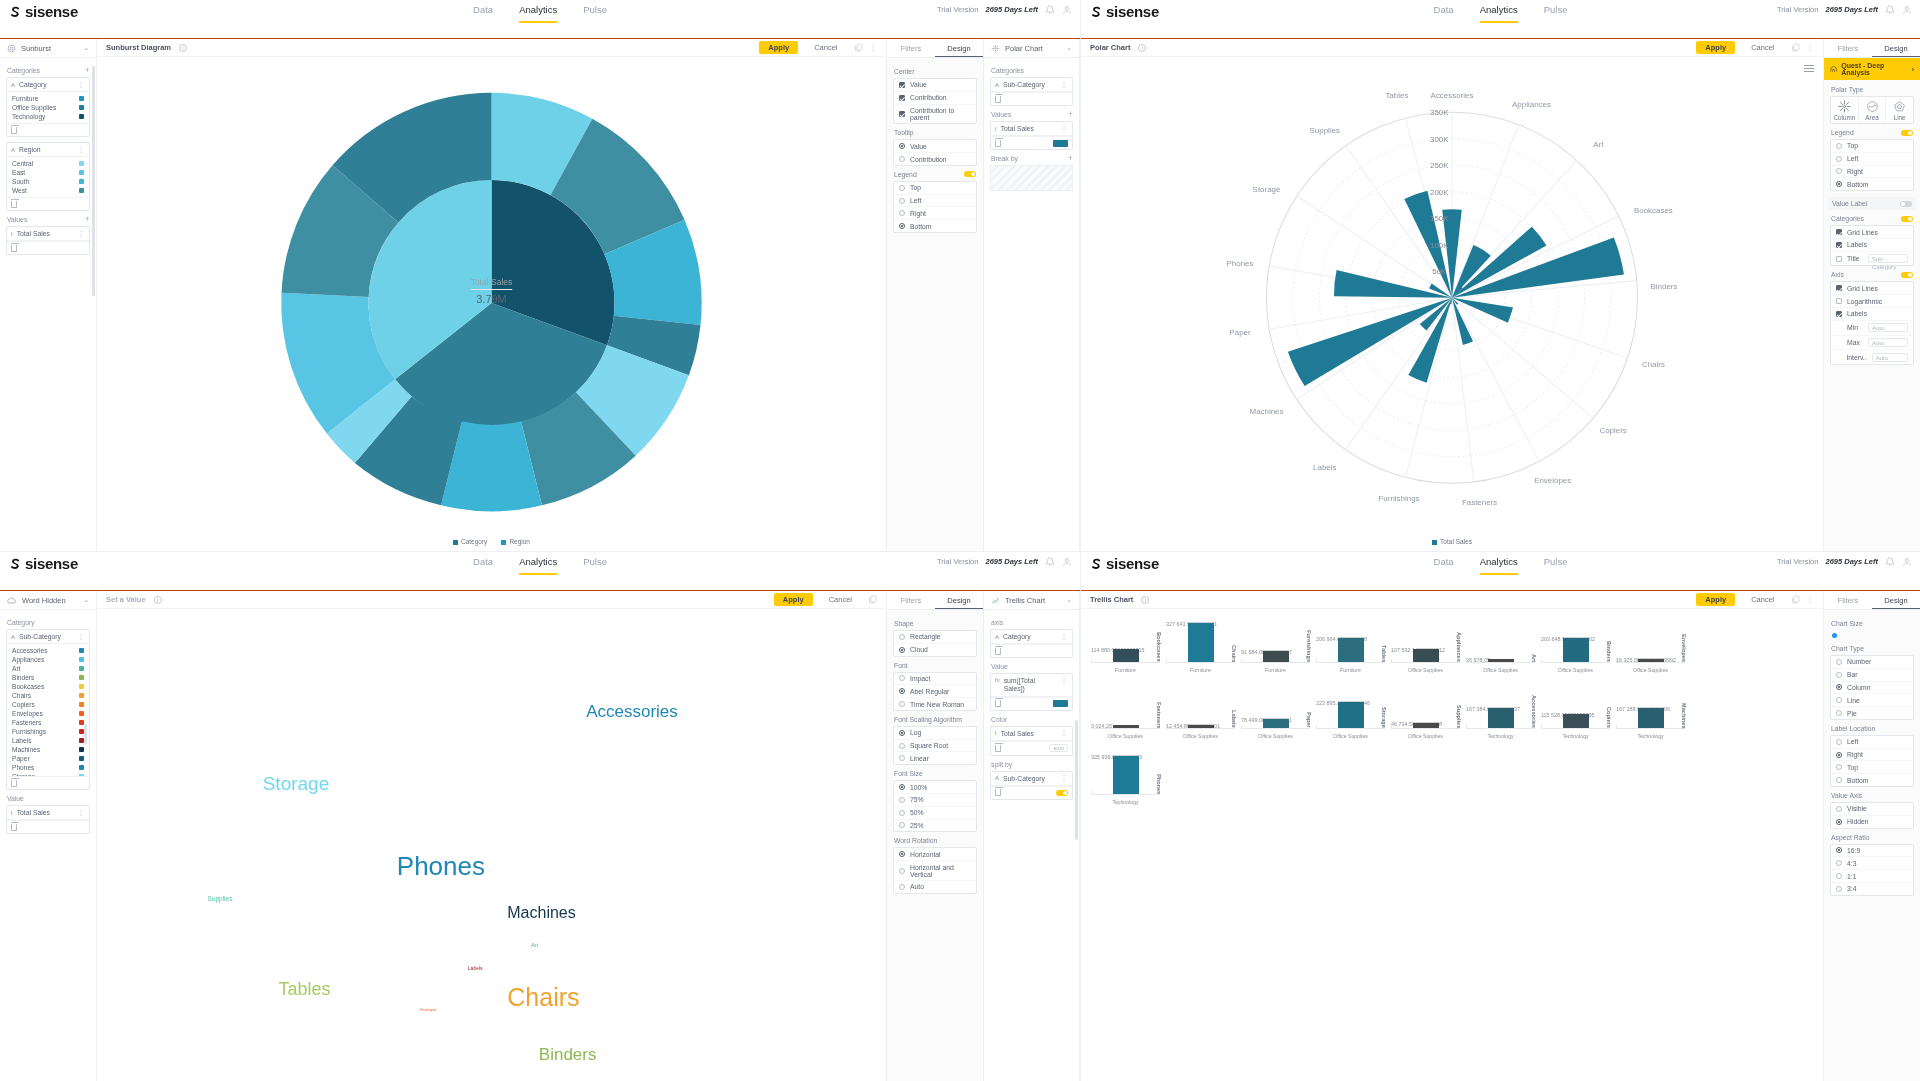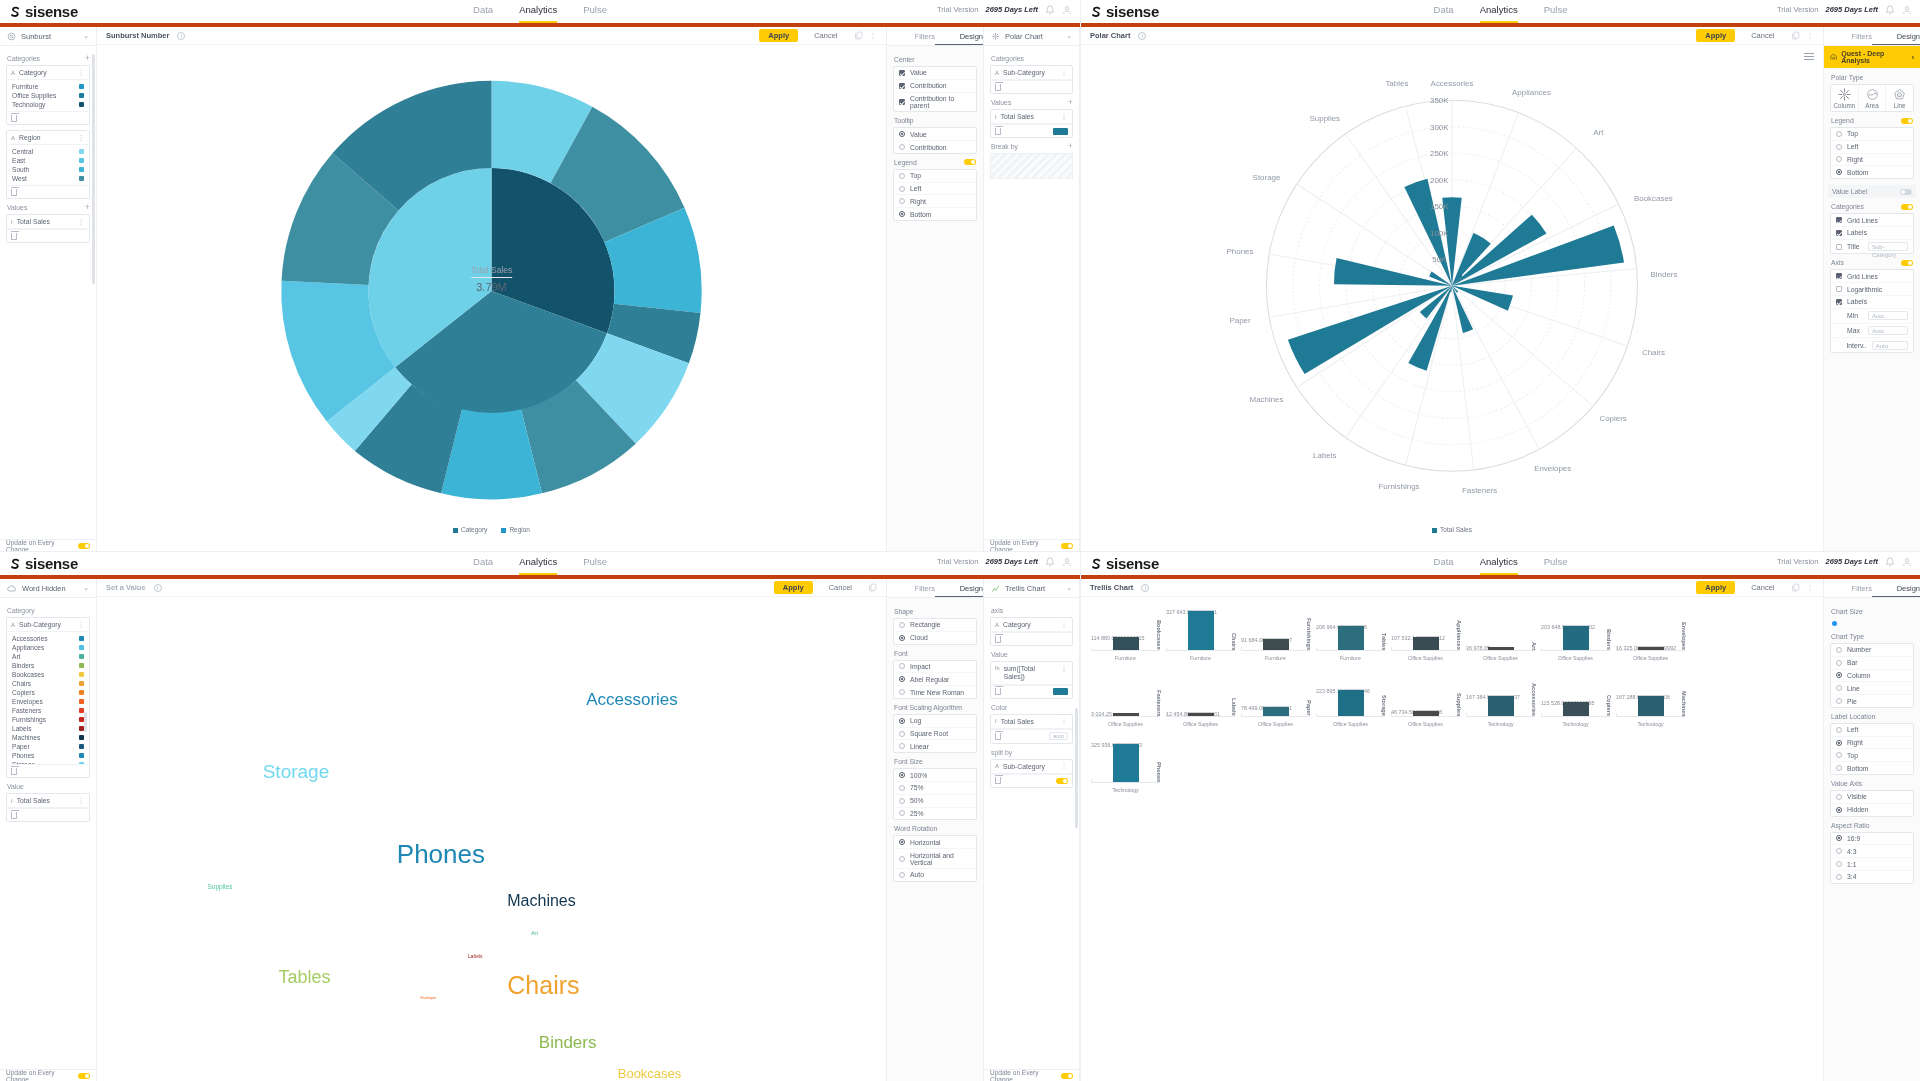--- a/index.html
+++ b/index.html
@@ -8,21 +8,21 @@
   .grid { position:relative; width:1920px; height:1081px; }
   .quad { position:absolute; overflow:hidden; background:#fff; }
   .q-tl { left:0; top:0; width:1080px; height:551px; }
   .q-tr { left:1080px; top:0; width:840px; height:551px; }
   .q-bl { left:0; top:551px; width:1080px; height:530px; }
   .q-br { left:1080px; top:551px; width:840px; height:530px; }
   .q-tr, .q-br { border-left:1px solid #eceff3; }
   .q-bl, .q-br { border-top:1px solid #eceff3; }
 
   
-  .topbar { position:relative; height:27px; background:#fff; border-bottom:4px solid #c2410c;padding-left:7px; }
+  .topbar { position:relative; height:39px; background:#fff; border-bottom:1px solid #c2410c;padding-left:7px; }
   .logo { position:absolute; left:8px; top:3px; display:flex; align-items:center; gap:3px;
           font-size:15px; font-weight:700; color:#1a1a1a; letter-spacing:-.3px; }
   .logo svg { display:block; }
   .navtabs { position:absolute; left:50%; transform:translateX(-50%); top:4px;
              display:flex; gap:26px; font-size:9.5px; }
   .navtab { color:#9aa1ae; padding-bottom:6px; cursor:pointer; }
   .navtab.active { color:#2b2f38; border-bottom:2.5px solid #ffcb05; }
   .trial { position:absolute; right:8px; top:5px; display:flex; align-items:flex-start; gap:7px;
            font-size:7.5px; color:#8a91a0; white-space:nowrap;}
   .trial b { color:#2b2f38; font-weight:700;font-style:italic; }
@@ -73,21 +73,21 @@
   .update-bar { height:12px; border-top:1px solid #eceff3; display:flex; align-items:center;
                 padding:0 6px; font-size:6.5px; color:#7d8494; }
   .toggle { margin-left:auto; width:12px; height:6px; border-radius:4px; background:#ffcb05; position:relative; }
   .toggle:after { content:""; position:absolute; right:1px; top:1px; width:4px;height:4px;
                   border-radius:50%; background:#fff; }
   .toggle.off { background:#d3d8e0; }
   .toggle.off:after { left:1px; right:auto; }
 
   
   .rp-tabs { height:19px; display:flex; border-bottom:1px solid #eceff3; background:#fff;}
-  .rp-tab { flex:1; font-size:7.5px; text-align:right; line-height:19px; color:#9aa1ae; cursor:pointer;}
+  .rp-tab { flex:1; font-size:7.5px; text-align:center; line-height:19px; color:#9aa1ae; cursor:pointer;}
   .rp-tab.active { color:#3f4652; border-bottom:1.5px solid #5b6372; }
   .rp-body { flex:1; padding:5px 6px; overflow:hidden; font-size:6.8px; }
   .sec-hd { display:flex; align-items:center; font-size:6.8px; color:#7d8494;
             margin:5px 1px 3px 1px; }
   .sec-hd .toggle { margin-left:auto; }
   .opt-box { border:1px solid #e4e7ec; border-radius:2px; background:#fff; }
   .opt { display:flex; align-items:center; gap:5px; padding:2.4px 5px; font-size:6.8px; color:#5b6372; cursor:pointer;}
   .opt + .opt { border-top:1px solid #f4f6f8; }
   .radio { width:6px;height:6px;border:1px solid #b7bdc8;border-radius:50%;flex:none;position:relative;}
   .radio.on { border-color:#55606e; }
@@ -252,21 +252,21 @@
           <div class="scroll-thumb" style="top:8px;height:230px;"></div>
         </div>
         <div class="update-bar">
           <span>Update on Every Change</span>
           <span class="toggle"></span>
         </div>
       </div>
 
       <div class="canvas">
         <div class="canvas-head">
-          <span class="canvas-title">Sunburst Number</span>
+          <span class="canvas-title">Sunburst Diagram</span>
           <span class="info-ic">i</span>
           <span class="canvas-right">
             <button class="btn btn-apply">Apply</button>
             <button class="btn btn-cancel">Cancel</button>
             <svg class="ic-btn" viewBox="0 0 24 24" fill="none" stroke="#8a91a0" stroke-width="2">
                 <rect x="8" y="3" width="13" height="16" rx="2"></rect>
                 <path d="M4 7v12a2 2 0 002 2h10"></path>
               </svg>
             <span class="dots" style="margin-left:0">⋮</span>
           </span>

